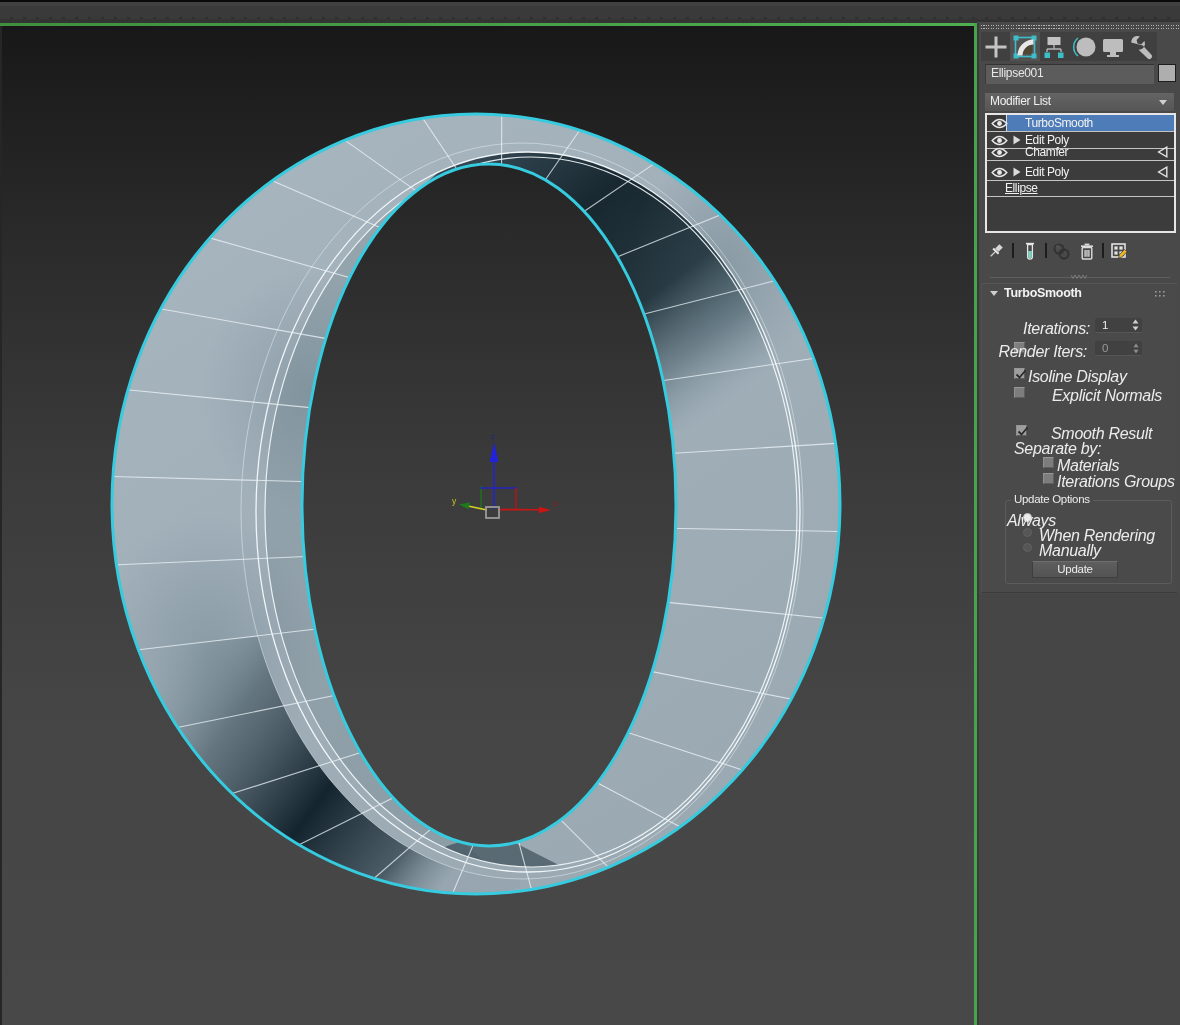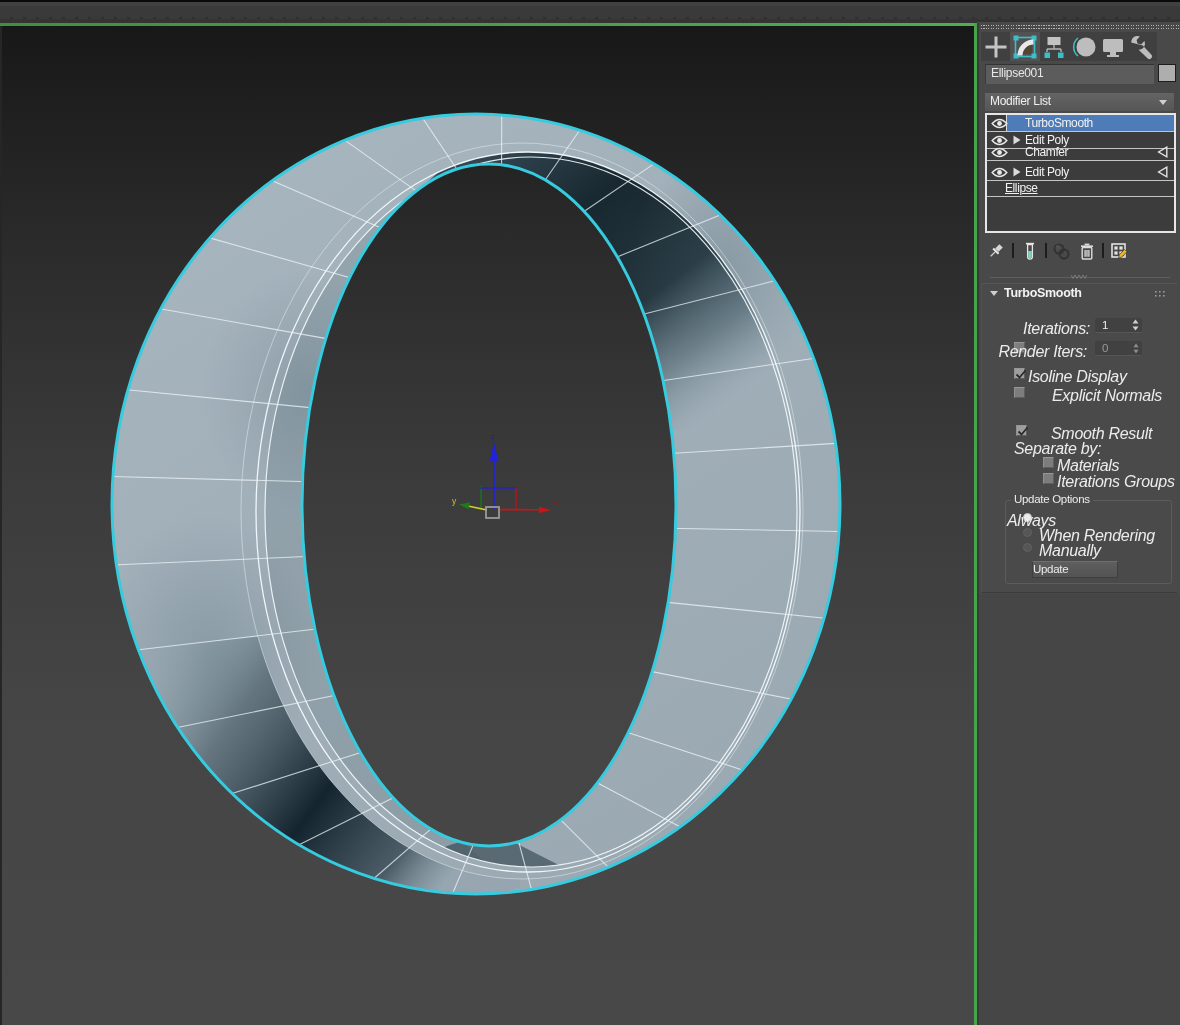--- a/index.html
+++ b/index.html
@@ -56,21 +56,21 @@
 .txt { position:absolute; color:#ececec; font-size:16px; letter-spacing:-0.3px; white-space:nowrap;font-style:italic; }
 .spin { position:absolute; background:#414141; border-radius:2px; border-bottom:1px solid #565656; }
 .spin .v { position:absolute; left:7px; top:1px; font-size:11.5px; color:#ececec; }
 .spin .a { position:absolute; right:3px; top:1px; }
 .cb { position:absolute; width:11px; height:11px; background:#7d7d7d; border-top:1px solid #979797; border-left:1px solid #919191; border-right:1px solid #5e5e5e; border-bottom:1px solid #5e5e5e; }
 .radio { position:absolute; width:9px; height:9px; border-radius:50%; background:#565656;
   border:1px solid #626262; }
 .radio.on { background:#ededed; border:1px solid #c4c4c4; }
 #updbtn { left:1032px; top:561px; width:86px; height:17px; background:linear-gradient(#5e5e5e,#535353);
   border:1px solid #3e3e3e; border-top-color:#6e6e6e; color:#ececec; font-size:11.5px; letter-spacing:-0.3px;
-  line-height:15px; }
+  text-align:center; line-height:15px; }
 </style></head>
 <body>
 <div id="page">
   <div class="abs" id="vp">
       <svg width="977" height="999" viewBox="0 0 977 999" style="position:absolute;left:0;top:0">
 <defs>
 <clipPath id="band">
             <path fill-rule="evenodd" clip-rule="evenodd" d="M 112.0,478.0 A 364.0,390.0 0 1 0 840.0,478.0 A 364.0,390.0 0 1 0 112.0,478.0 Z M 302.0,479.0 A 187.0,341.0 0 1 0 676.0,479.0 A 187.0,341.0 0 1 0 302.0,479.0 Z"></path>
           </clipPath>
 <linearGradient id="wtr" gradientUnits="userSpaceOnUse" x1="495" y1="118" x2="705" y2="395">

